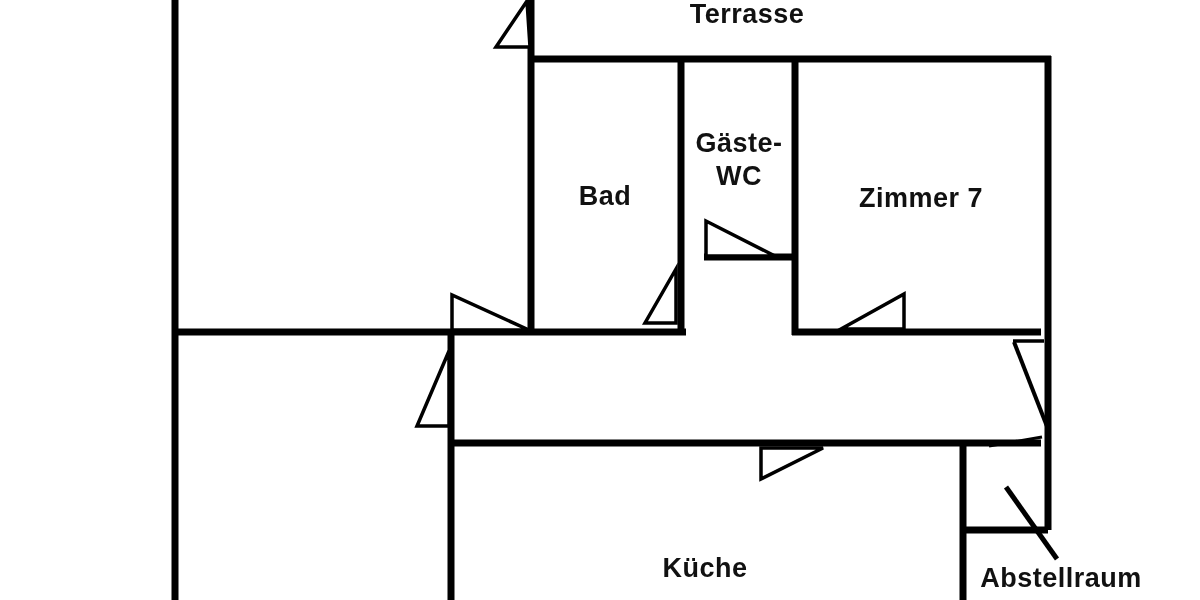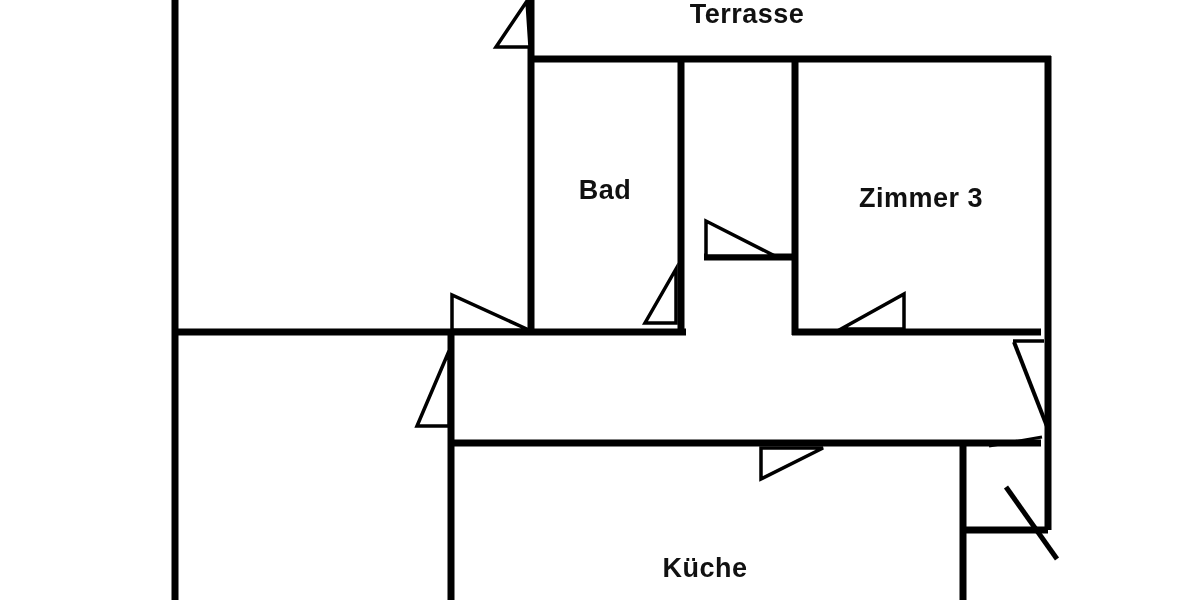--- a/index.html
+++ b/index.html
@@ -28,21 +28,21 @@
     font-weight: bold;
     font-size: 27px;
     line-height: 33px;
     color: #111111;
     white-space: pre-line;
     text-align: center;
     letter-spacing: 0.5px;
   }
   .lbl-terrasse    { left: 699px;  top: 14px;  }
   .lbl-wohnzimmer  { left: 304px;  top: 148px; }
-  .lbl-bad         { left: 557px;  top: 190px; }
+  .lbl-bad         { left: 557px;  top: 196px; }
   .lbl-gaeste-wc   { left: 691px;  top: 160px; }
   .lbl-zimmer-2    { left: 873px;  top: 198px; }
   .lbl-zimmer-1    { left: 262px;  top: 488px; }
   .lbl-kueche      { left: 657px;  top: 568px; }
   .lbl-abstellraum { left: 1013px; top: 578px; }
 </style>
 </head>
 <body>
 
 <div class="plan">
@@ -68,15 +68,18 @@
       <polygon points="401,351 401,426 369,426" fill="#ffffff" stroke="#000000" stroke-width="3.5" stroke-linejoin="miter"></polygon>
       <polygon points="713,448 713,479 775,448" fill="#ffffff" stroke="#000000" stroke-width="3.5" stroke-linejoin="miter"></polygon>
       <line x1="965" y1="341" x2="996" y2="341" stroke="#000000" stroke-width="3.5"></line>
       <line x1="966" y1="342" x2="1000" y2="429" stroke="#000000" stroke-width="4"></line>
       <line x1="941" y1="446" x2="994" y2="437" stroke="#000000" stroke-width="3"></line>
       <line x1="958" y1="487" x2="1009" y2="559" stroke="#000000" stroke-width="5"></line>
     </svg>
 
   <div class="room-label lbl-terrasse">Terrasse</div>
   <div class="room-label lbl-bad">Bad</div>
-  <div class="room-label lbl-zimmer-2">Zimmer 3</div>
+  <div class="room-label lbl-gaeste-wc">Gäste-
+WC</div>
+  <div class="room-label lbl-zimmer-2">Zimmer 7</div>
   <div class="room-label lbl-kueche">Küche</div>
+  <div class="room-label lbl-abstellraum">Abstellraum</div>
 </div>
 
 </body></html>

